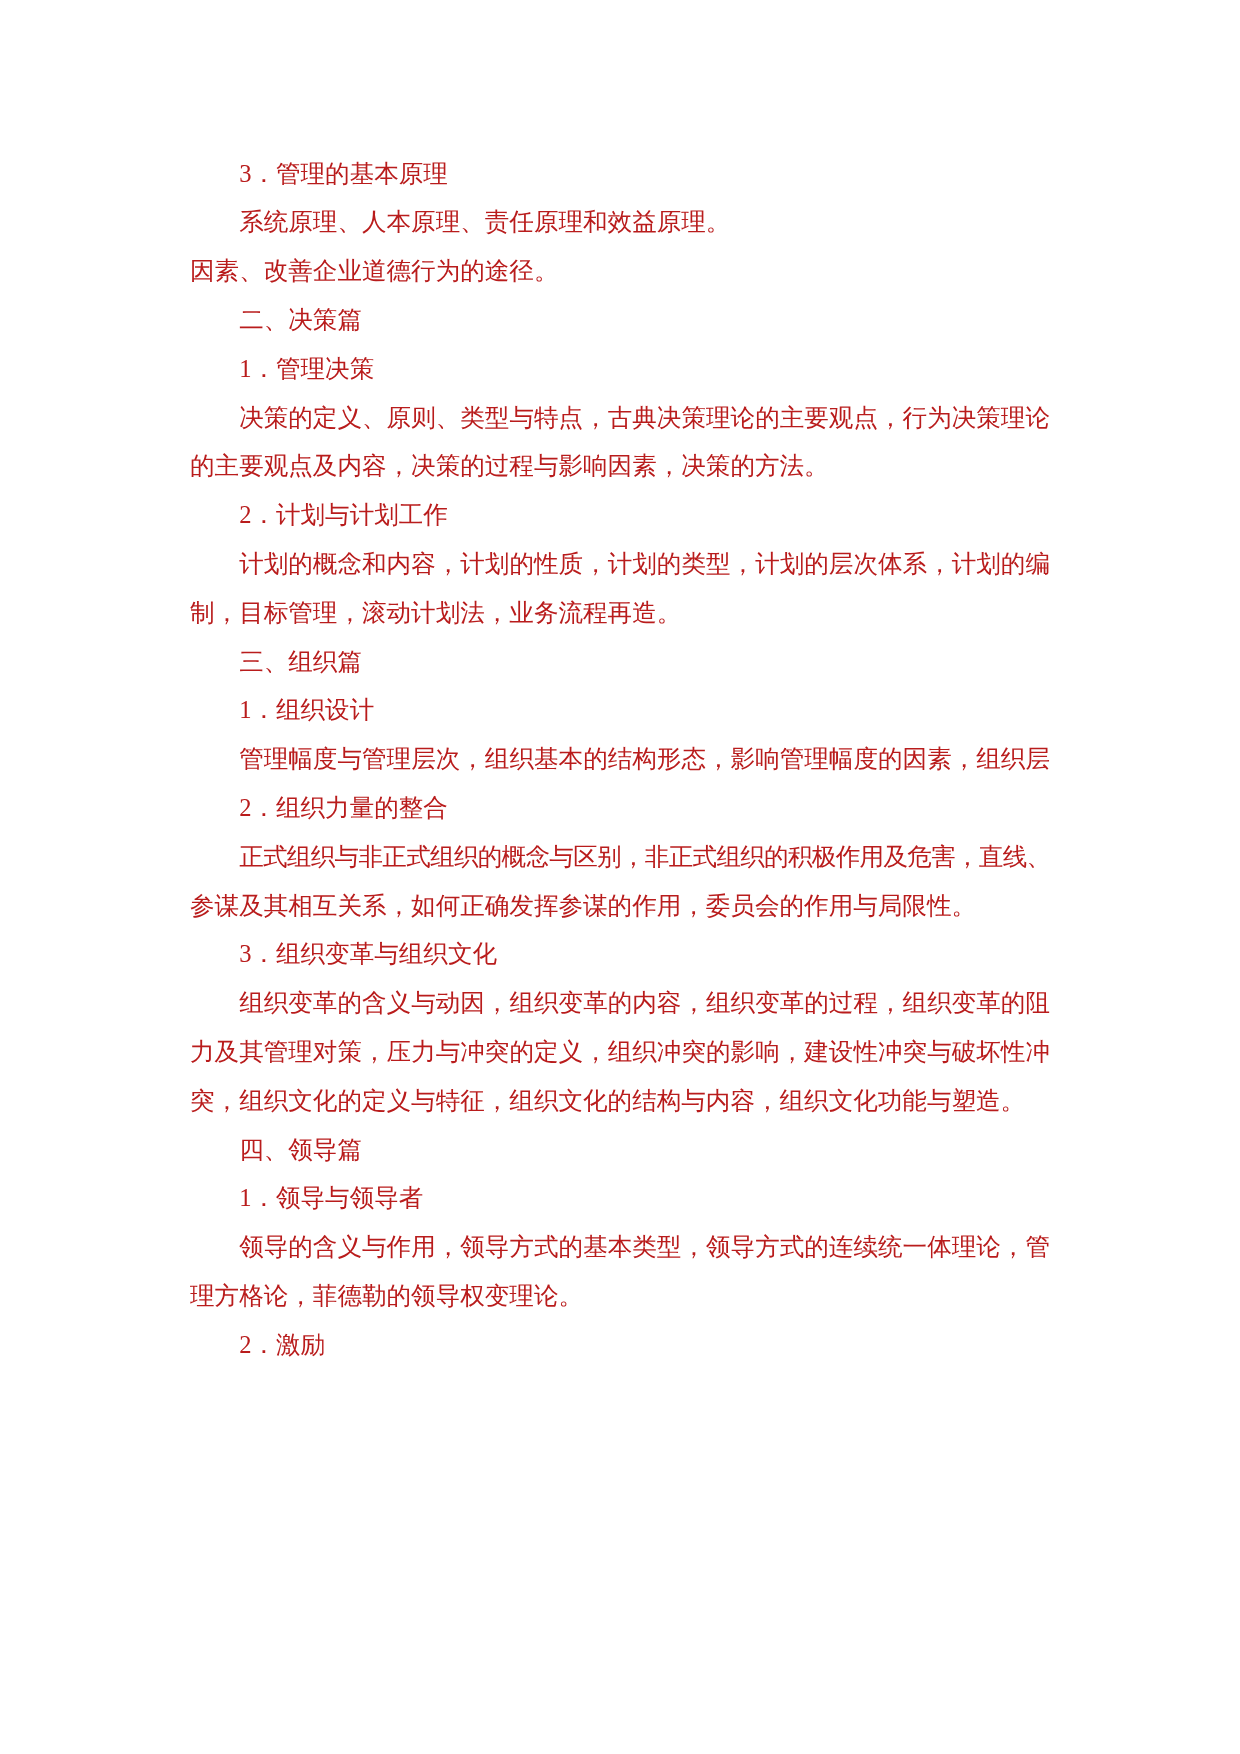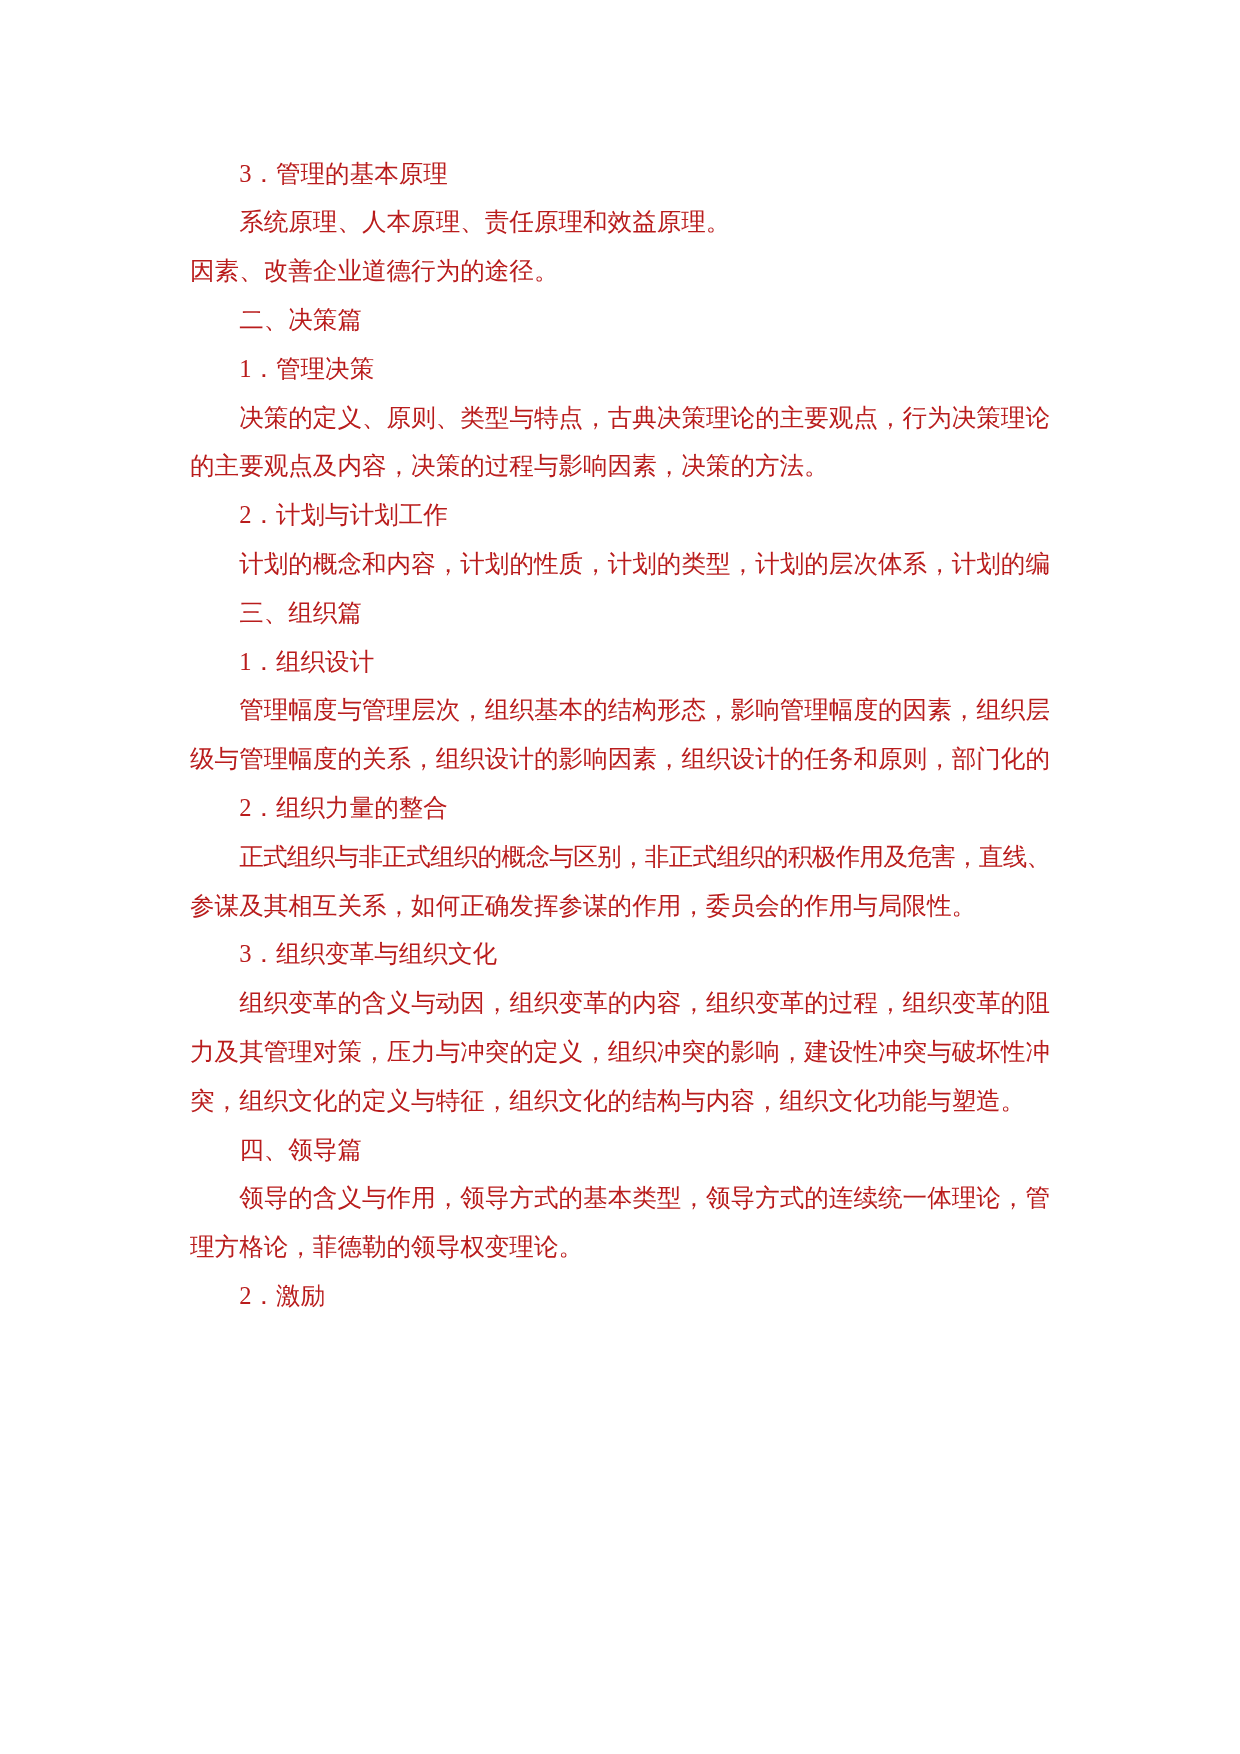--- a/index.html
+++ b/index.html
@@ -57,31 +57,31 @@
     </div>
     <div class="block">
       <span class="line indent just">决策的定义、原则、类型与特点，古典决策理论的主要观点，行为决策理论</span>
       <span class="line">的主要观点及内容，决策的过程与影响因素，决策的方法。</span>
     </div>
     <div class="block">
       <span class="line indent">2．计划与计划工作</span>
     </div>
     <div class="block">
       <span class="line indent just">计划的概念和内容，计划的性质，计划的类型，计划的层次体系，计划的编</span>
+      <span class="line">制，目标管理，滚动计划法，业务流程再造。</span>
     </div>
 
     <div class="block">
       <span class="line indent">三、组织篇</span>
     </div>
     <div class="block">
       <span class="line indent">1．组织设计</span>
     </div>
     <div class="block">
       <span class="line indent just">管理幅度与管理层次，组织基本的结构形态，影响管理幅度的因素，组织层</span>
-      <span class="line just">级与管理幅度的关系，组织设计的影响因素，组织设计的任务和原则，部门化的</span>
     </div>
     <div class="block">
       <span class="line indent">2．组织力量的整合</span>
     </div>
     <div class="block">
       <span class="line indent tight">正式组织与非正式组织的概念与区别，非正式组织的积极作用及危害，直线、</span>
       <span class="line">参谋及其相互关系，如何正确发挥参谋的作用，委员会的作用与局限性。</span>
     </div>
     <div class="block">
       <span class="line indent">3．组织变革与组织文化</span>
@@ -89,20 +89,23 @@
     <div class="block">
       <span class="line indent just">组织变革的含义与动因，组织变革的内容，组织变革的过程，组织变革的阻</span>
       <span class="line just">力及其管理对策，压力与冲突的定义，组织冲突的影响，建设性冲突与破坏性冲</span>
       <span class="line">突，组织文化的定义与特征，组织文化的结构与内容，组织文化功能与塑造。</span>
     </div>
 
     <div class="block">
       <span class="line indent">四、领导篇</span>
     </div>
     <div class="block">
+      <span class="line indent">1．领导与领导者</span>
+    </div>
+    <div class="block">
       <span class="line indent just">领导的含义与作用，领导方式的基本类型，领导方式的连续统一体理论，管</span>
       <span class="line">理方格论，菲德勒的领导权变理论。</span>
     </div>
     <div class="block">
       <span class="line indent">2．激励</span>
     </div>
 
   </div>
 </div>
 

